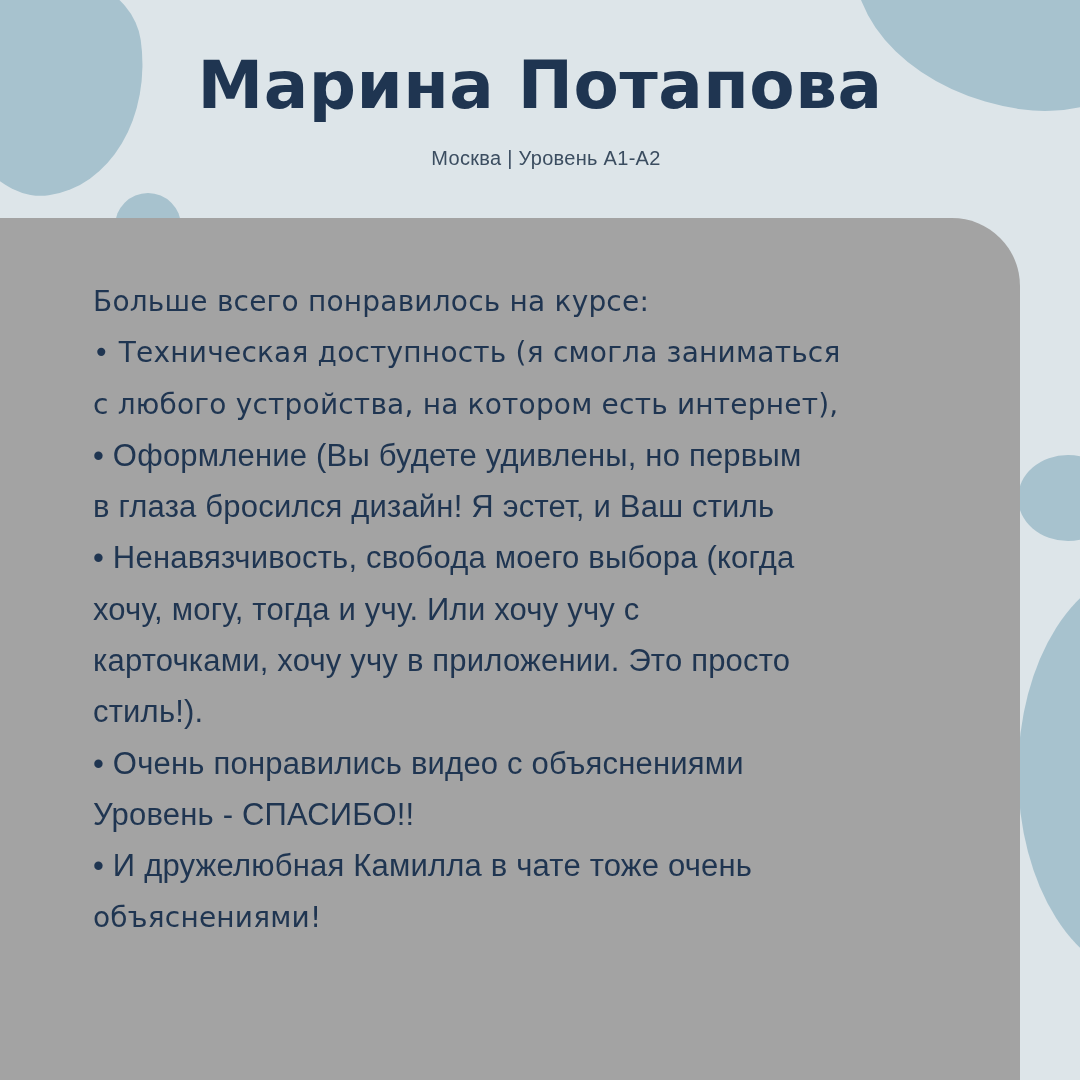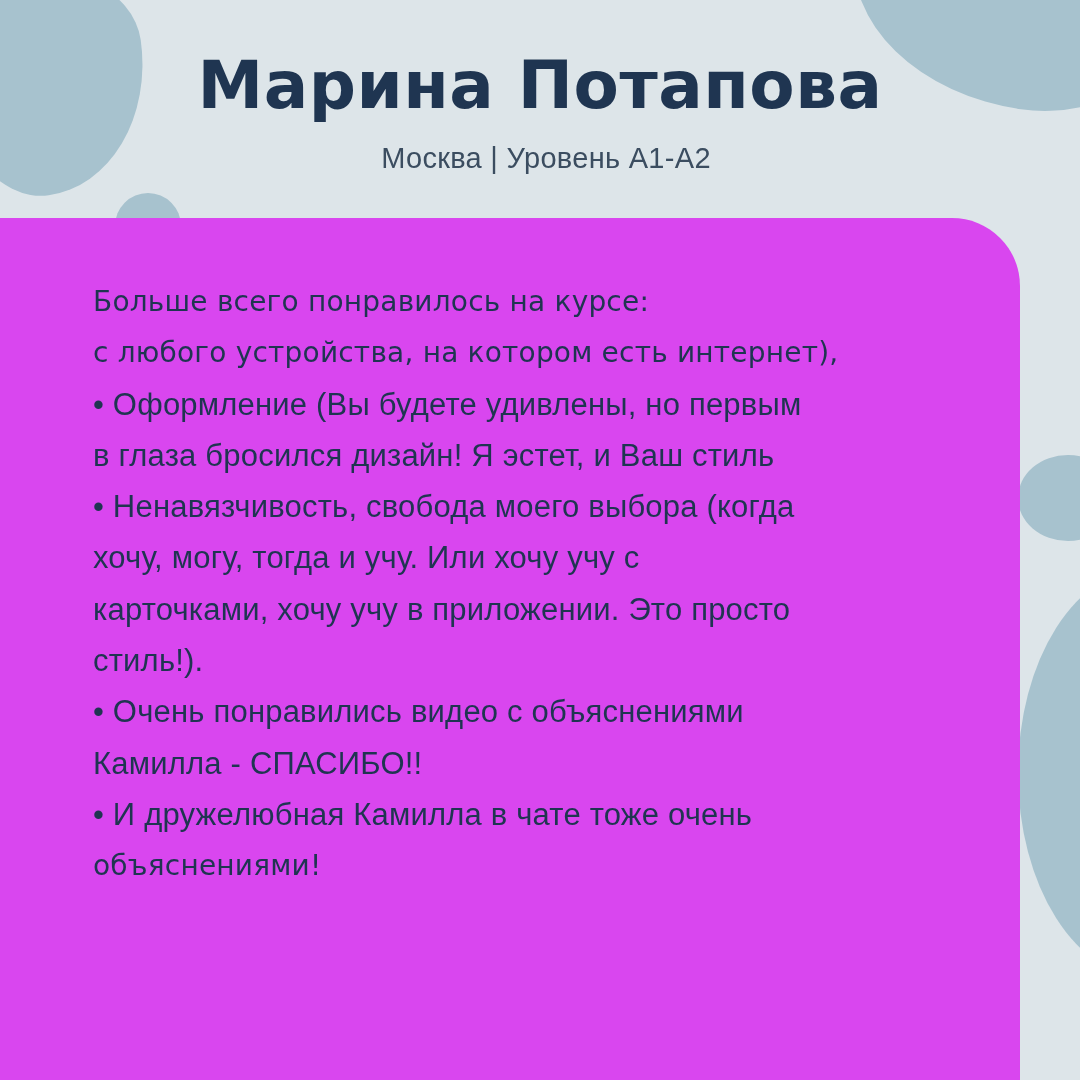--- a/index.html
+++ b/index.html
@@ -36,26 +36,26 @@
     }
     .title {
       position: absolute; left: 0; right: 0; top: 46px;
       font-family: "DejaVu Sans", sans-serif;
       font-weight: bold; font-size: 66px; letter-spacing: 0.5px;
       color: #1f3551; line-height: 80px;
     }
     .subtitle {
       position: absolute; left: 12px; right: 0; top: 138px;
       font-family: "Liberation Sans", sans-serif;
-      font-weight: normal; font-size: 29px; color: #3b4d60;
+      font-weight: normal; font-size: 20px; color: #3b4d60;
       line-height: 40px; letter-spacing: 0.3px;
     }
     .card {
       position: absolute; left: 0; top: 218px; width: 1020px; height: 862px;
-      background: #d946ef;
+      background: #a3a3a3;
       border-top-right-radius: 68px;
     }
     .body-text {
       position: absolute; left: 93px; top: 58px; width: 860px;
       font-family: "DejaVu Sans", sans-serif;
       font-size: 28px; line-height: 51.3px; color: #1f3551;
       letter-spacing: 0.2px;
     }
     .line { white-space: nowrap; display: block; }
     .line.condensed {
@@ -73,25 +73,26 @@
 <div class="blob blob-right-large"></div>
 
 <header class="header">
   <div class="title">Марина Потапова</div>
   <div class="subtitle">Москва | Уровень A1-A2</div>
 </header>
 
 <section class="card">
   <div class="body-text">
     <span class="line">Больше всего понравилось на курсе:</span>
+    <span class="line">• Техническая доступность (я смогла заниматься</span>
     <span class="line">с любого устройства, на котором есть интернет),</span>
     <span class="line condensed">• Оформление (Вы будете удивлены, но первым</span>
     <span class="line condensed">в глаза бросился дизайн! Я эстет, и Ваш стиль</span>
     <span class="line condensed">• Ненавязчивость, свобода моего выбора (когда</span>
     <span class="line condensed">хочу, могу, тогда и учу. Или хочу учу с</span>
     <span class="line condensed">карточками, хочу учу в приложении. Это просто</span>
     <span class="line condensed">стиль!).</span>
     <span class="line condensed">• Очень понравились видео с объяснениями</span>
-    <span class="line condensed">Камилла - СПАСИБО!!</span>
+    <span class="line condensed">Уровень - СПАСИБО!!</span>
     <span class="line condensed">• И дружелюбная Камилла в чате тоже очень</span>
     <span class="line">объяснениями!</span>
   </div>
 </section>
 
 </body></html>

